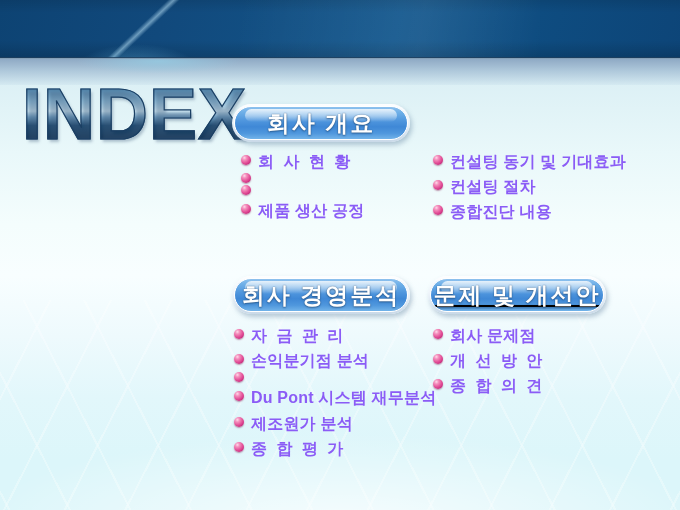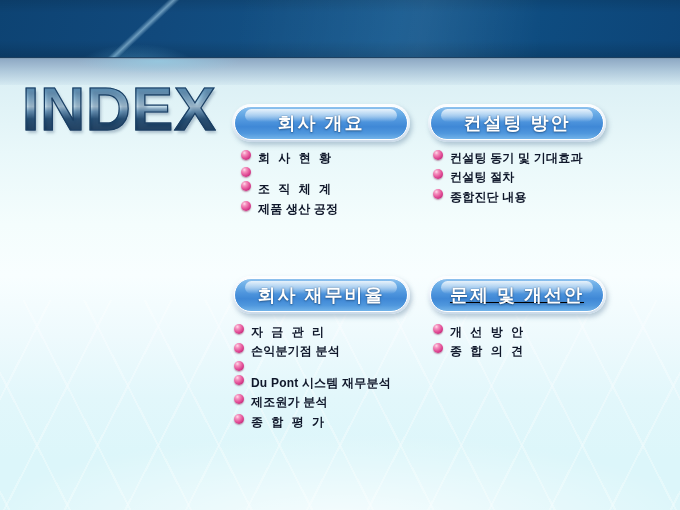--- a/index.html
+++ b/index.html
@@ -123,21 +123,21 @@
     position: absolute;
     left: 60px; top: 59px; width: 220px; height: 24px;
     background: radial-gradient(ellipse 110px 16px at 45% 10%,
         rgba(150,205,228,0.75) 0%, rgba(150,205,228,0.0) 75%);
   }
 
   
   .index-title {
     position: absolute;
     left: 22px; top: 78px;
-    font-size: 62px;
+    font-size: 72px;
     font-weight: bold;
     letter-spacing: 1px;
     line-height: 1;
     font-family: "Liberation Sans", sans-serif;
     background: linear-gradient(to bottom,
         #2d4f6e 0%,
         #4a7ca3 14%,
         #8fbcd8 32%,
         #c9e2ef 46%,
         #6f9cbe 54%,
@@ -189,21 +189,21 @@
         rgba(255,255,255,0.80) 0%,
         rgba(255,255,255,0.42) 55%,
         rgba(255,255,255,0.0) 100%);
     pointer-events: none;
   }
   .pill-label {
     position: relative;
     z-index: 2;
     color: #ffffff;
     font-weight: bold;
-    font-size: 18px;
+    font-size: 23px;
     letter-spacing: 2px;
     white-space: nowrap;
     text-shadow: 0 1px 2px rgba(22,62,105,0.60), 0 0 1px rgba(22,62,105,0.8);
   }
 
   
   .list {
     position: absolute;
   }
   .list-item {
@@ -221,23 +221,23 @@
     top: -2px;
     background: radial-gradient(circle at 34% 28%,
         #ffd9ea 0%,
         #f490bd 22%,
         #e4539a 52%,
         #c5267a 80%,
         #a01b63 100%);
     box-shadow: 0 1px 1.5px rgba(120,20,70,0.45);
   }
   .item-text {
-    font-size: 12px;
+    font-size: 16px;
     font-weight: bold;
-    color: #0f172a;
+    color: #8b5cf6;
     line-height: 1.45;
   }
   .sp1 { letter-spacing: 2.5px; }
   .sp0 { letter-spacing: 0.2px; text-align: right; }
 </style>
 </head>
 <body>
 
 <div id="slide">
 
@@ -265,53 +265,46 @@
   <div class="list" style="left:241px; top:150px;">
     <div class="list-item">
       <span class="bullet"></span>
       <span class="item-text sp1">회 사 현 황</span>
     </div>
     <div class="list-item">
       <span class="bullet"></span>
     </div>
     <div class="list-item">
       <span class="bullet"></span>
-      <span class="item-text sp1">조 직 체 계</span>
     </div>
     <div class="list-item">
       <span class="bullet"></span>
       <span class="item-text sp0">제품 생산 공정</span>
     </div>
   </div>
 
-  <div class="pill" style="left:428px; top:104px; width:178px; height:38px;">
-    <div class="pill-inner">
-      <div class="pill-gloss"></div>
-      <span class="pill-label">컨설팅 방안</span>
-    </div>
-  </div>
   <div class="list" style="left:433px; top:150px;">
     <div class="list-item">
       <span class="bullet"></span>
       <span class="item-text sp0">컨설팅 동기 및 기대효과</span>
     </div>
     <div class="list-item">
       <span class="bullet"></span>
       <span class="item-text sp0">컨설팅 절차</span>
     </div>
     <div class="list-item">
       <span class="bullet"></span>
       <span class="item-text sp0">종합진단 내용</span>
     </div>
   </div>
 
   <div class="pill" style="left:232px; top:276px; width:178px; height:38px;">
     <div class="pill-inner">
       <div class="pill-gloss"></div>
-      <span class="pill-label">회사 재무비율</span>
+      <span class="pill-label">회사 경영분석</span>
     </div>
   </div>
   <div class="list" style="left:234px; top:324px;">
     <div class="list-item">
       <span class="bullet"></span>
       <span class="item-text sp1">자 금 관 리</span>
     </div>
     <div class="list-item">
       <span class="bullet"></span>
       <span class="item-text sp0">손익분기점 분석</span>
@@ -335,20 +328,24 @@
 
   <div class="pill" style="left:428px; top:276px; width:178px; height:38px;text-decoration:underline;">
     <div class="pill-inner">
       <div class="pill-gloss"></div>
       <span class="pill-label">문제 및 개선안</span>
     </div>
   </div>
   <div class="list" style="left:433px; top:324px;">
     <div class="list-item">
       <span class="bullet"></span>
+      <span class="item-text sp0">회사 문제점</span>
+    </div>
+    <div class="list-item">
+      <span class="bullet"></span>
       <span class="item-text sp1">개 선 방 안</span>
     </div>
     <div class="list-item">
       <span class="bullet"></span>
       <span class="item-text sp1">종 합 의 견</span>
     </div>
   </div>
 
 </div>
 

